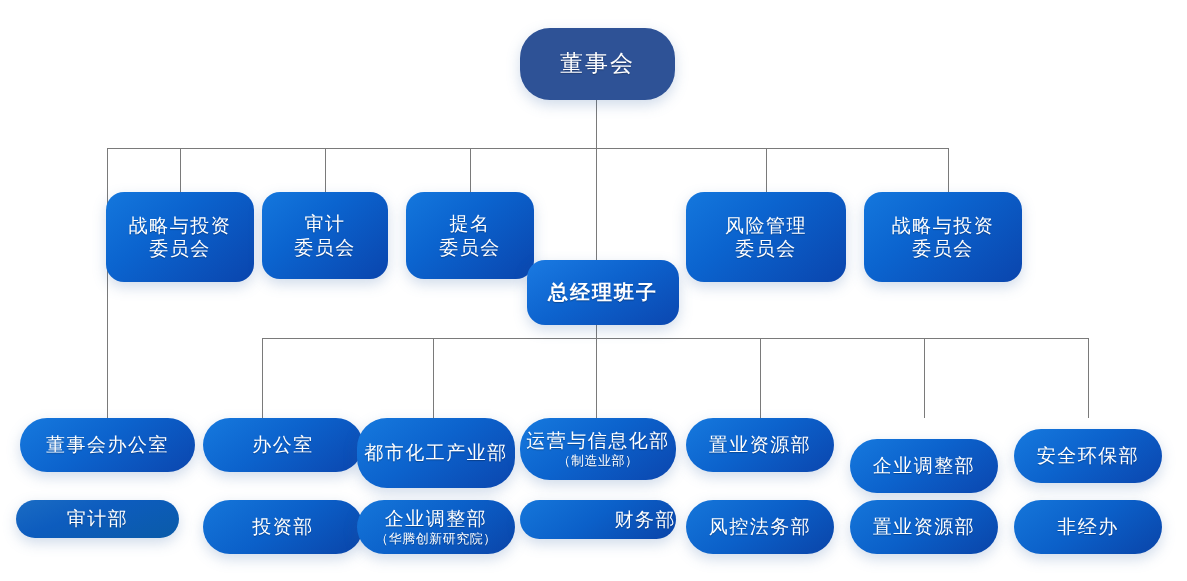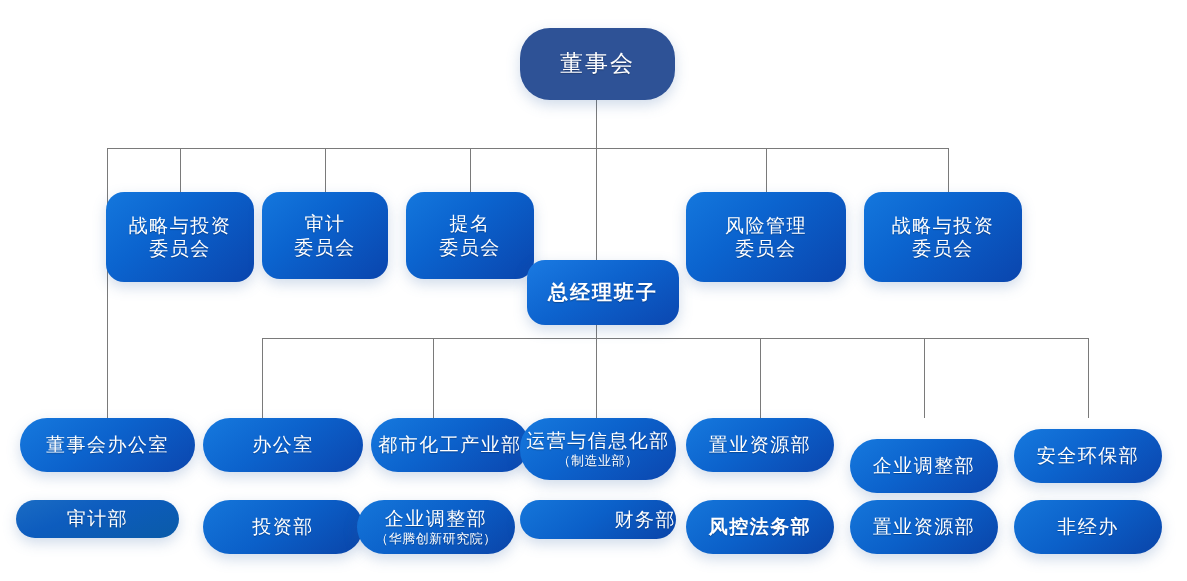--- a/index.html
+++ b/index.html
@@ -154,21 +154,21 @@
   <div class="node node-dept" style="left:20px; top:418px; width:175px; height:54px;">
     <span class="main">董事会办公室</span>
 
   </div>
 
   <div class="node node-dept" style="left:203px; top:418px; width:160px; height:54px;">
     <span class="main">办公室</span>
 
   </div>
 
-  <div class="node node-dept" style="left:357px; top:418px; width:158px; height:54px;margin-left:14px;">
+  <div class="node node-dept" style="left:357px; top:418px; width:158px; height:70px;">
     <span class="main">都市化工产业部</span>
 
   </div>
 
   <div class="node node-dept" style="left:520px; top:418px; width:156px; height:62px;">
     <span class="main">运营与信息化部</span>
     <span class="sub">（制造业部）</span>
   </div>
 
   <div class="node node-dept" style="left:686px; top:418px; width:148px; height:54px;">
@@ -199,21 +199,21 @@
   <div class="node node-dept2" style="left:357px; top:500px; width:158px; height:54px;">
     <span class="main">企业调整部</span>
     <span class="sub">（华腾创新研究院）</span>
   </div>
 
   <div class="node node-dept2" style="left:520px; top:500px; width:156px; height:39px;align-items:flex-end;">
     <span class="main">财务部</span>
 
   </div>
 
-  <div class="node node-dept2" style="left:686px; top:500px; width:148px; height:54px;font-weight:bold;">
+  <div class="node node-dept2" style="left:686px; top:500px; width:148px; height:54px;">
     <span class="main">风控法务部</span>
 
   </div>
 
   <div class="node node-dept2" style="left:850px; top:500px; width:148px; height:54px;">
     <span class="main">置业资源部</span>
 
   </div>
 
   <div class="node node-dept2" style="left:1014px; top:500px; width:148px; height:54px;">

